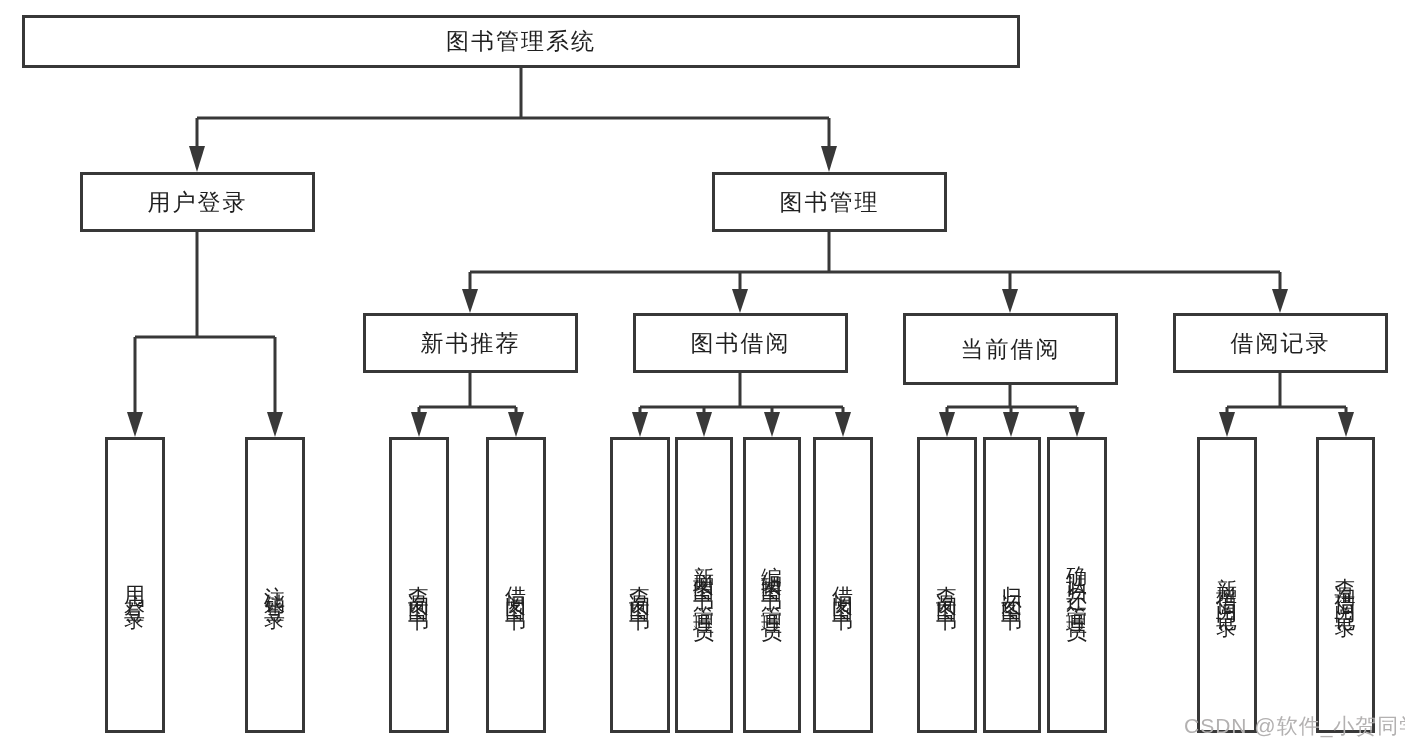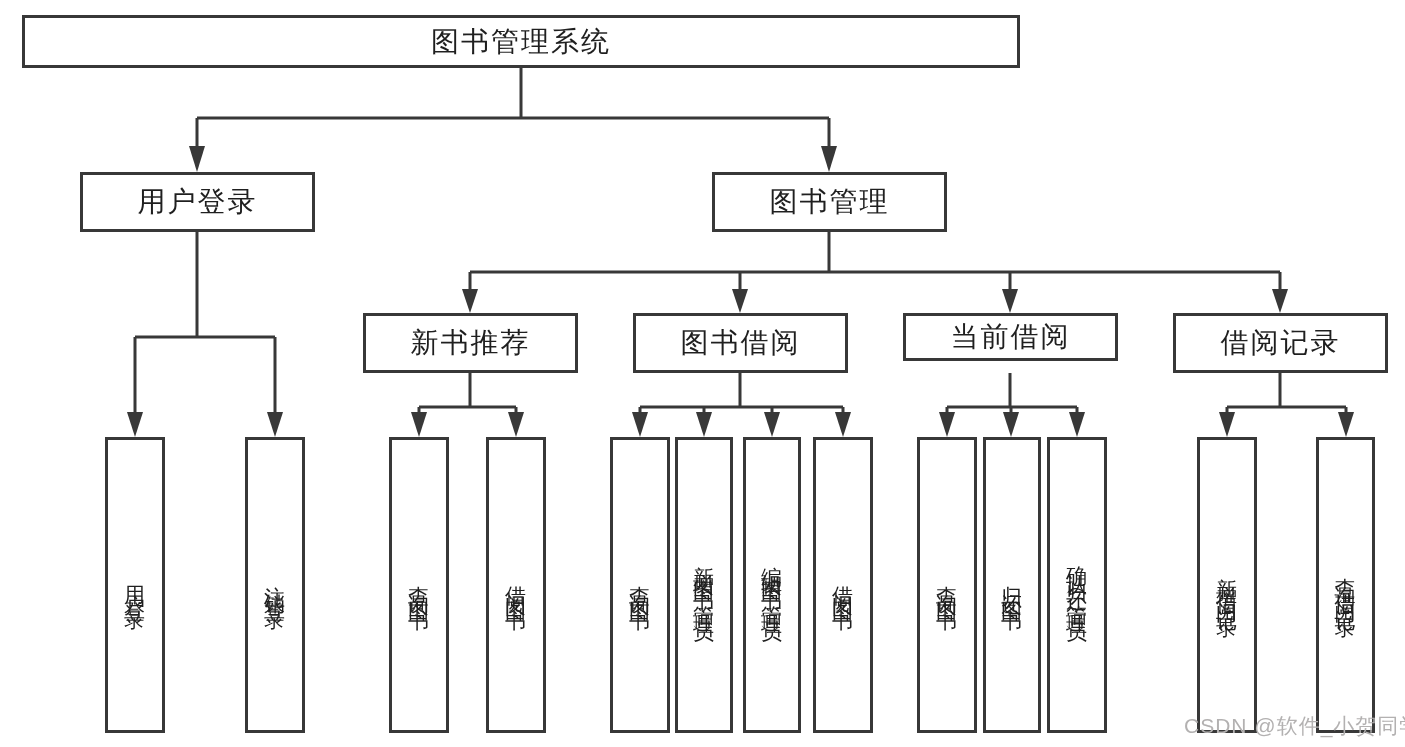--- a/index.html
+++ b/index.html
@@ -21,21 +21,21 @@
   }
 
   .node {
     position: absolute;
     border: 3px solid #383838;
     background: #ffffff;
     color: #1f1f1f;
     display: flex;
     align-items: center;
     justify-content: center;
-    font-size: 28px;
+    font-size: 23px;
     letter-spacing: 2px;
     text-align: center;
   }
 
   .leaf {
     position: absolute;
     border: 3px solid #383838;
     background: #ffffff;
     color: #1f1f1f;
     display: flex;
@@ -50,21 +50,21 @@
     line-height: 1;
     white-space: nowrap;
   }
 
   
   .n-root   { left: 22px;  top: 15px;  width: 998px; height: 53px; }
   .n-login  { left: 80px;  top: 172px; width: 235px; height: 60px; }
   .n-mgmt   { left: 712px; top: 172px; width: 235px; height: 60px; }
   .n-rec    { left: 363px; top: 313px; width: 215px; height: 60px; }
   .n-borrow { left: 633px; top: 313px; width: 215px; height: 60px; }
-  .n-cur    { left: 903px; top: 313px; width: 215px; height: 48px; align-items: center; }
+  .n-cur    { left: 903px; top: 313px; width: 215px; height: 72px; align-items: center; }
   .n-log    { left: 1173px; top: 313px; width: 215px; height: 60px; }
 
   
   .lf { top: 437px; height: 296px; width: 60px; }
   .lf1  { left: 105px; }
   .lf2  { left: 245px; }
   .lf3  { left: 389px; }
   .lf4  { left: 486px; }
   .lf5  { left: 610px; }
   .lf6  { left: 675px; width: 58px; }

